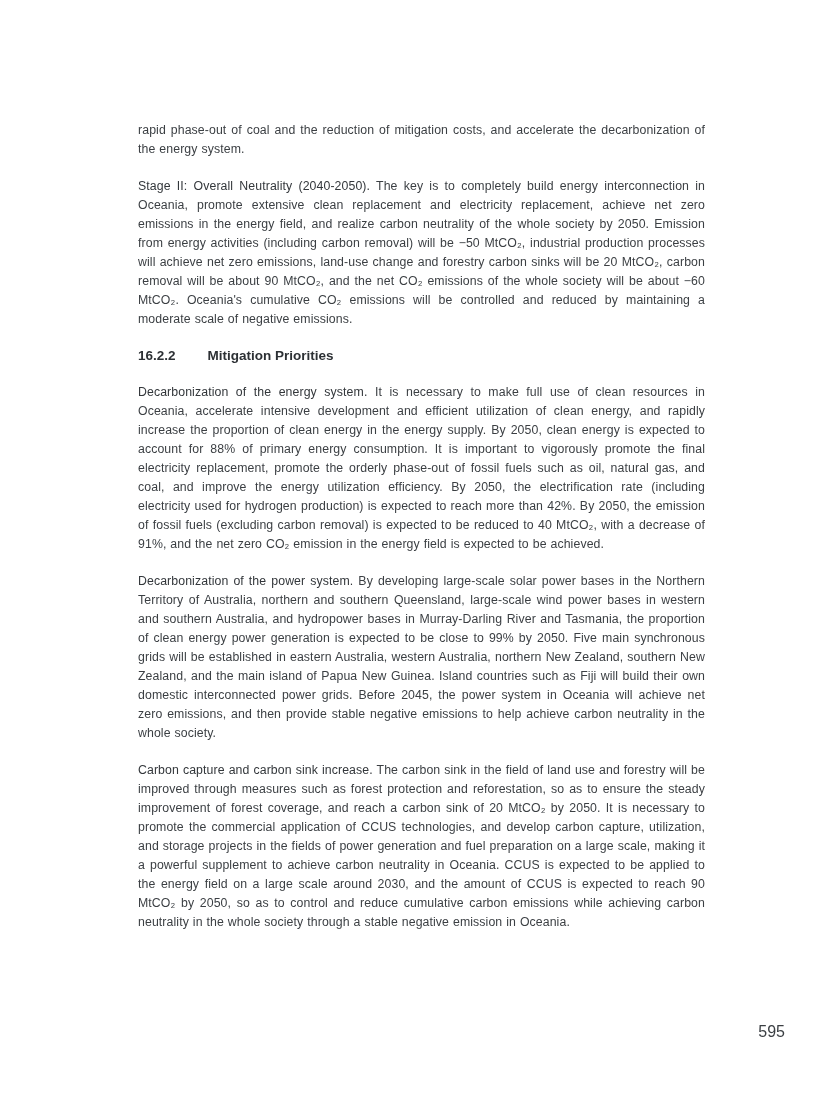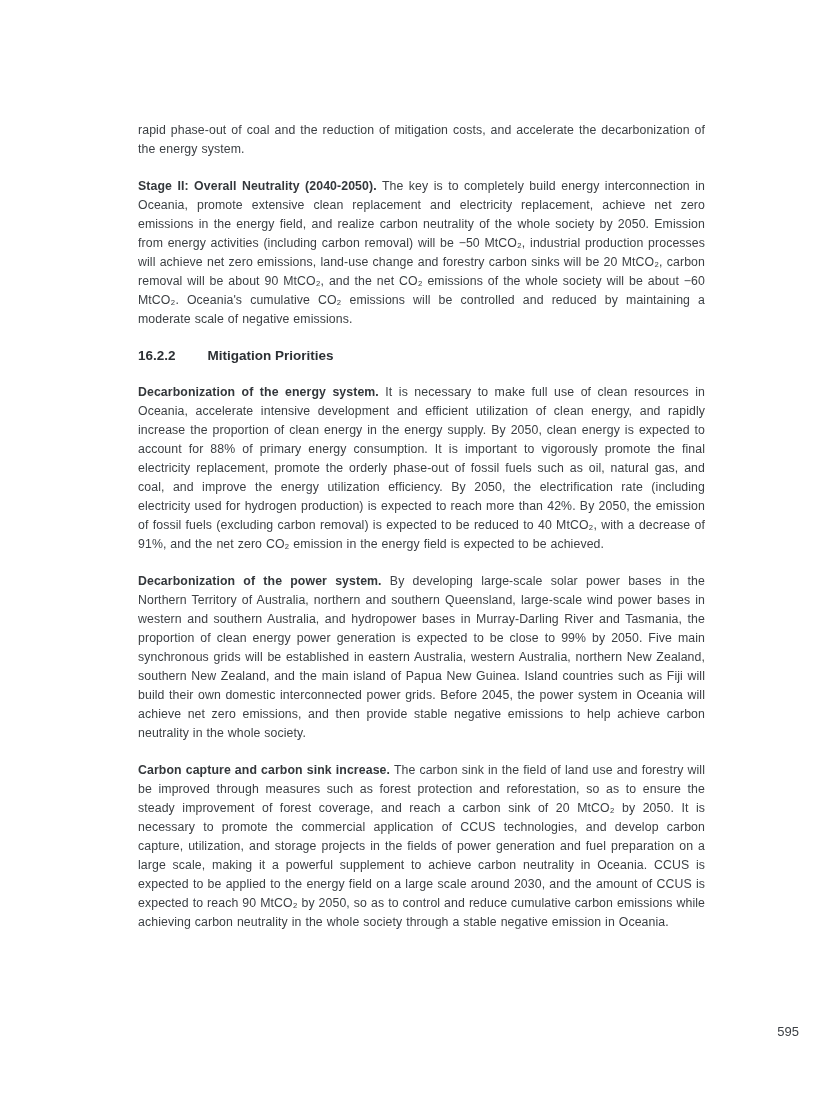--- a/index.html
+++ b/index.html
@@ -28,40 +28,40 @@
     font-size: 12.3px;
     line-height: 19px;
     text-align: justify;
     letter-spacing: 0.1px;
     word-spacing: 0.4px;
   }
   .para:last-child {
     margin-bottom: 0;
   }
   .lead {
-    font-weight: bold;
+    font-weight: normal;
     color: #33373b;
     margin-top: 42px;
   }
   .heading {
     margin: 11px 0 19px 0;
     font-size: 13.5px;
     line-height: 17px;
     font-weight: bold;
     color: #2c3034;
     text-align: left;
   }
   .h-num {
     margin-right: 32px;
   }
   .page-number {
     position: absolute;
     top: 1025px;
-    right: 41px;
-    font-size: 13px;
+    right: 55px;
+    font-size: 16px;
     line-height: 14px;
     color: #3b3f43;
   }
 </style>
 </head>
 <body>
 
 <div class="page">
   <div class="content">
 

